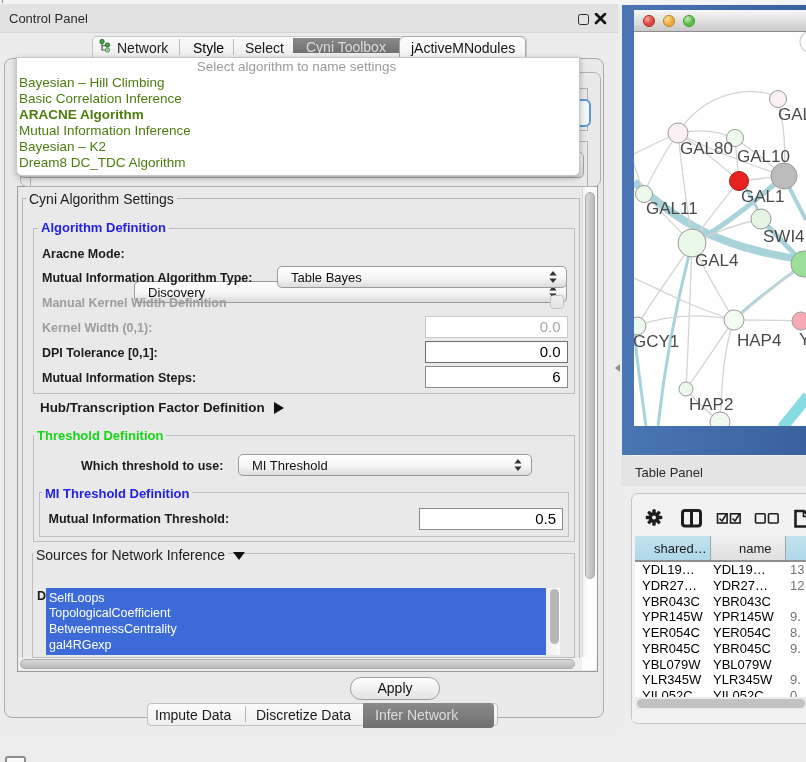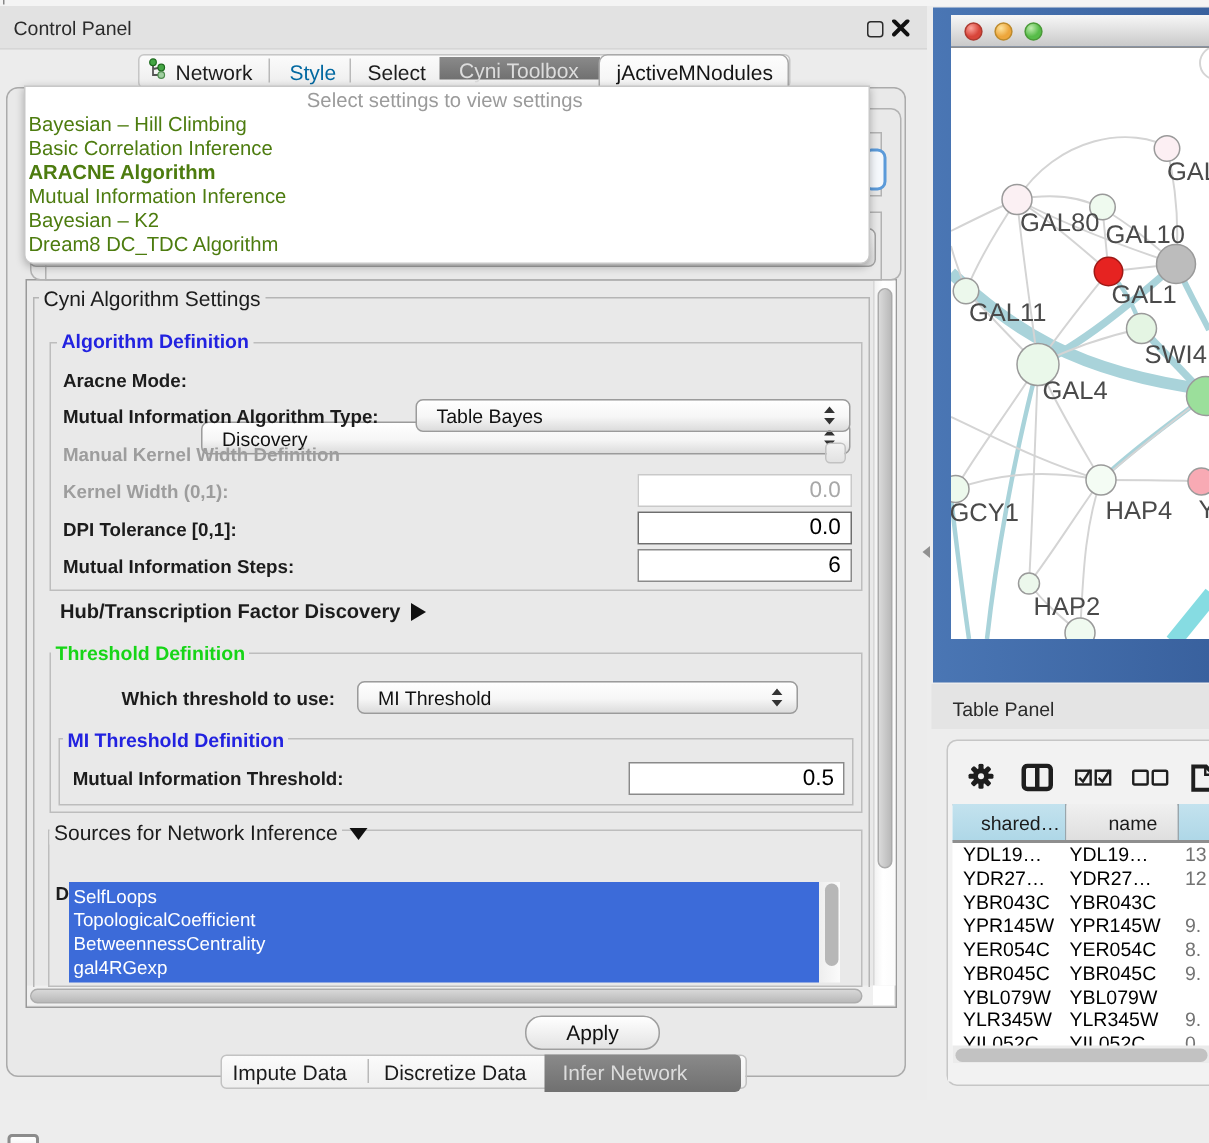--- a/index.html
+++ b/index.html
@@ -39,21 +39,21 @@
 <div class="abs" style="left:233px;top:39px;width:1px;height:16px;background:#b9b9b9;"></div>
 <div class="abs" style="left:293px;top:37.5px;width:107px;height:15px;background:linear-gradient(#8a8a8a,#707070);"></div>
 <div class="abs" style="left:399px;top:36px;width:125px;height:23px;background:linear-gradient(#fdfdfd,#f2f2f2);border:1px solid #a9a9a9;border-radius:6px 6px 0 0;"></div>
 <svg class="abs" style="left:98px;top:38px;" width="14" height="15">
   <path d="M4 4 L4 12 L9 12 M4 8 L9 7" stroke="#555" stroke-width="1.2" fill="none"></path>
   <circle cx="4" cy="3.5" r="2.2" fill="#44a544" stroke="#1d6b1d" stroke-width="0.8"></circle>
   <circle cx="9.5" cy="7" r="2.2" fill="#44a544" stroke="#1d6b1d" stroke-width="0.8"></circle>
   <circle cx="9.5" cy="12" r="2.2" fill="#9fce9f" stroke="#4d8a4d" stroke-width="0.8"></circle>
 </svg>
 <div class="abs" style="left:117px;top:40px;font-size:14px;color:#1c1c1c;">Network</div>
-<div class="abs" style="left:193px;top:40px;font-size:14px;color:#0369a1;">Style</div>
+<div class="abs" style="left:193px;top:40px;font-size:14px;color:#000000;">Style</div>
 <div class="abs" style="left:245px;top:40px;font-size:14px;color:#1c1c1c;">Select</div>
 <div class="abs" style="left:306px;top:38.5px;font-size:14px;color:#dcdcdc;">Cyni Toolbox</div>
 <div class="abs" style="left:411px;top:40px;font-size:14px;color:#141414;">jActiveMNodules</div>
 
 <div class="abs" style="left:16.5px;top:185.5px;width:579px;height:484px;border:1px solid #9a9a9a;background:#e9e9e9;"></div>
 
 <div class="abs" style="left:582px;top:186.5px;width:14px;height:470px;background:linear-gradient(to right,#f2f2f2,#ffffff 40%,#fbfbfb);border-left:1px solid #d8d8d8;"></div>
 <div class="abs" style="left:584.5px;top:192px;width:8.5px;height:385px;border-radius:5px;background:linear-gradient(to right,#dadada,#b9b9b9);border:1px solid #ababab;"></div>
 
 <div class="abs" style="left:17.5px;top:657px;width:564px;height:12.5px;background:#f0f0f0;"></div>
@@ -87,21 +87,21 @@
 
 <div class="lbl bold gray" style="left:42px;top:321px;">Kernel Width (0,1):</div>
 <div class="tfield" style="left:424.5px;top:315.5px;width:135px;height:19px;border:1px solid #c9c9c9;color:#a8a8a8;padding:1px 6px 0 0;">0.0</div>
 
 <div class="lbl bold" style="left:42px;top:346px;">DPI Tolerance [0,1]:</div>
 <div class="tfield" style="left:424.5px;top:340.5px;width:135px;height:19px;border:1.5px solid #6e6e6e;padding:1px 6px 0 0;">0.0</div>
 
 <div class="lbl bold" style="left:42px;top:371px;">Mutual Information Steps:</div>
 <div class="tfield" style="left:424.5px;top:365.5px;width:135px;height:19px;border:1.5px solid #8a8a8a;padding:1px 6px 0 0;">6</div>
 
-<div class="lbl bold" style="left:40px;top:400px;font-size:13.4px;">Hub/Transcription Factor Discovery</div>
+<div class="lbl bold" style="left:40px;top:400px;font-size:13.4px;">Hub/Transcription Factor Definition</div>
 <div class="abs" style="left:274px;top:402px;width:0;height:0;border-left:10px solid #111;border-top:6px solid transparent;border-bottom:6px solid transparent;"></div>
 
 <div class="fieldset" style="left:32.5px;top:435px;width:540px;height:105px;"></div>
 <div class="flabel" style="left:34px;top:428px;color:#17d517;">Threshold Definition</div>
 
 <div class="lbl bold" style="left:81px;top:459px;">Which threshold to use:</div>
 <div class="combo" style="left:238px;top:453.5px;width:292px;height:20px;">
     <span>MI Threshold</span>
  <svg class="carr" width="10" height="14">
       <path d="M5 1 L8.6 5.4 L1.4 5.4 Z M5 13 L8.6 8.6 L1.4 8.6 Z" fill="#333"></path>
@@ -137,21 +137,21 @@
 <div class="abs" style="left:614.5px;top:364px;width:0;height:0;border-right:5px solid #909090;border-top:4px solid transparent;border-bottom:4px solid transparent;"></div>
 
 <div class="abs" style="left:20px;top:72px;width:579px;height:112.5px;border:1px solid #b2b2b2;border-radius:7px;"></div>
 <div class="abs" style="left:30px;top:88px;width:556px;height:41px;border:1px solid #b2b2b2;"></div>
 <div class="abs" style="left:575px;top:99px;width:12px;height:24px;border:2.5px solid #5b9ad9;border-radius:6px;background:#f5f8fc;"></div>
 <div class="abs" style="left:30px;top:141px;width:556px;height:44px;border:1px solid #b2b2b2;"></div>
 
 <div class="abs" style="left:19px;top:152px;width:562.5px;height:24px;border:1px solid #a3a3a3;border-radius:5px;background:linear-gradient(#f8f8f8,#dddddd);"></div>
 
 <div class="abs" style="left:16px;top:57px;width:561.5px;height:116.5px;background:#fff;border:1px solid #c8c8c8;border-radius:0 0 6px 6px;box-shadow:0 2px 6px rgba(0,0,0,0.28);"></div>
-<div class="abs" style="left:16px;top:59px;width:561px;text-align:center;font-size:13.5px;color:#9b9b9b;">Select settings to view settings</div>
+<div class="abs" style="left:16px;top:59px;width:561px;text-align:center;font-size:13.5px;color:#9b9b9b;">Select algorithm to name settings</div>
 <div class="abs" style="left:19px;top:75px;font-size:13.5px;color:#4d7c0f;line-height:15.9px;white-space:nowrap;">Bayesian – Hill Climbing<br>Basic Correlation Inference<br><b>ARACNE Algorithm</b><br>Mutual Information Inference<br>Bayesian – K2<br>Dream8 DC_TDC Algorithm</div>
 
 <div class="abs" style="left:621.5px;top:4.5px;width:184.5px;height:450.5px;background:linear-gradient(to right,#4a76b4,#39619e);"></div>
 <div class="abs" style="left:634px;top:10px;width:172px;height:21px;background:linear-gradient(#f7f7f7,#c9c9c9);border-bottom:1.5px solid #8e8e8e;"></div>
 <div class="abs" style="left:634px;top:32px;width:172px;height:394px;background:#fff;"></div>
 
 <svg class="abs" style="left:640px;top:13px;" width="60" height="16">
  <defs>
   <radialGradient id="rg" cx="35%" cy="30%">
         <stop offset="0%" stop-color="#fca49c"></stop>

